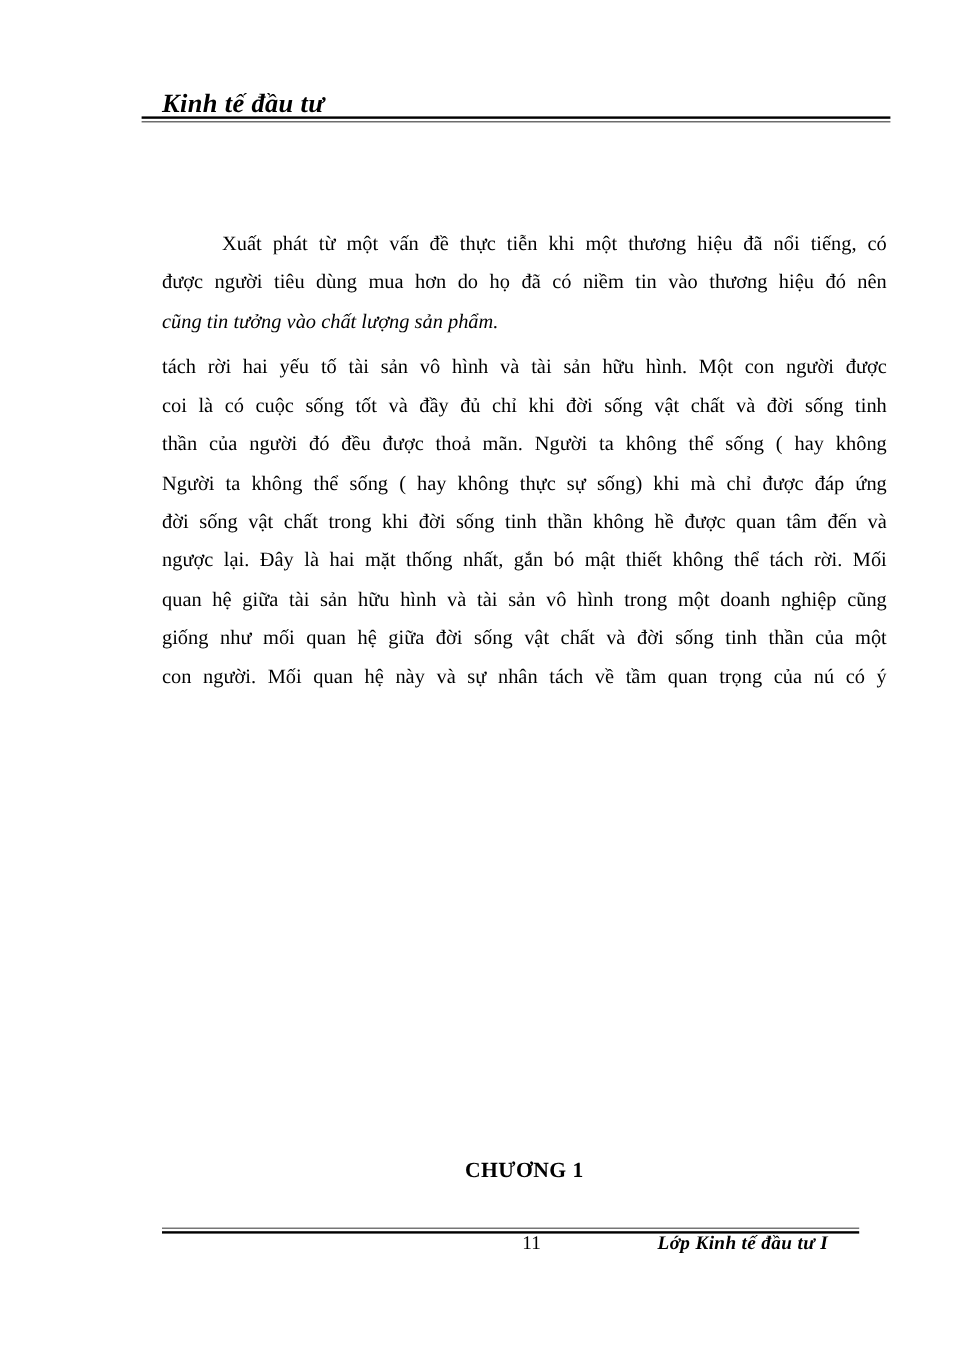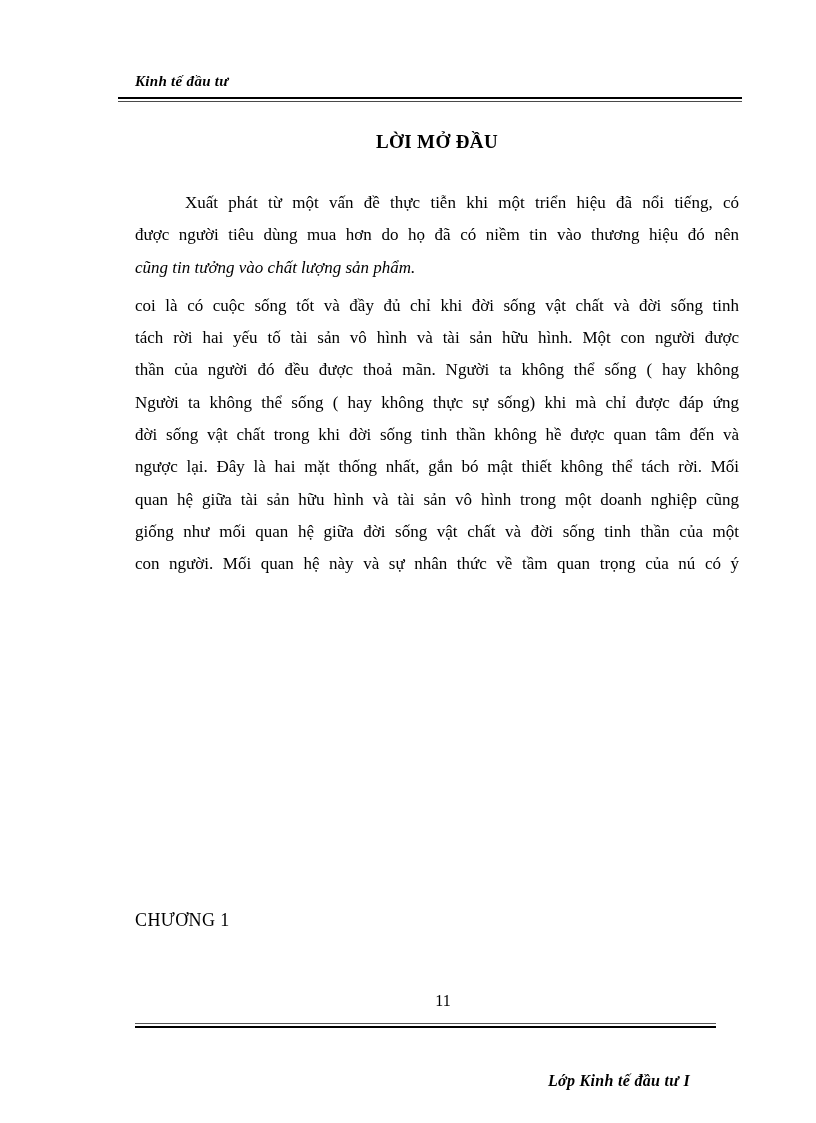--- a/index.html
+++ b/index.html
@@ -12,21 +12,21 @@
     font-family: "Liberation Serif", "DejaVu Serif", serif;
     color: #000000;
     overflow: hidden;
   }
   .header-text {
     position: absolute;
     left: 135px;
     top: 73px;
     font-style: italic;
     font-weight: bold;
-    font-size: 15px;
+    font-size: 22px;
     letter-spacing: 0.3px;
   }
   .header-rule {
     position: absolute;
     left: 118px;
     top: 97px;
     width: 624px;
     height: 2px;
     border-top: 2.5px solid #000000;
     border-bottom: 1.2px solid #4a4a4a;
@@ -55,84 +55,83 @@
     line-height: 32.3px;
     text-align: justify;
     text-align-last: justify;
     overflow: hidden;
   }
   .line.last { text-align-last: left; font-style: italic; }
   .line.indent { padding-left: 50px; }
   .chapter-heading {
     position: absolute;
     left: 135px;
-    top: 910px;
+    top: 965px;
     width: 604px;
-    text-align: left;
-    font-weight: normal;
+    text-align: center;
+    font-weight: bold;
     font-size: 18px;
     letter-spacing: 0.4px;
   }
   .footer-rule {
     position: absolute;
     left: 135px;
     top: 1023px;
     width: 581px;
     height: 2px;
     border-top: 1.2px solid #555555;
     border-bottom: 2.5px solid #000000;
   }
   .footer-page-number {
     position: absolute;
     left: 141px;
-    top: 992px;
+    top: 1028px;
     width: 604px;
     text-align: center;
     font-size: 16px;
   }
   .footer-class-label {
     position: absolute;
     right: 126px;
-    top: 1072px;
+    top: 1028px;
     font-style: italic;
     font-weight: bold;
     font-size: 16px;
     letter-spacing: 0.3px;
     text-align: center;
   }
 </style>
 </head>
 <body>
 
 <div class="page">
 
   <div class="header-text">Kinh tế đầu tư</div>
 
   <div class="header-rule"></div>
 
-  <div class="doc-title">LỜI MỞ ĐẦU</div>
 
   <div class="body-text">
       <div class="para p0">
-        <div class="line indent">Xuất phát từ một vấn đề thực tiễn khi một triển hiệu đã nổi tiếng, có</div>
+        <div class="line indent">Xuất phát từ một vấn đề thực tiễn khi một thương hiệu đã nổi tiếng, có</div>
         <div class="line">được người tiêu dùng mua hơn do họ đã có niềm tin vào thương hiệu đó nên</div>
         <div class="line last">cũng tin tưởng vào chất lượng sản phẩm.</div>
       </div>
       <div class="para p1">
+        <div class="line">tách rời hai yếu tố tài sản vô hình và tài sản hữu hình. Một con người được</div>
         <div class="line">coi là có cuộc sống tốt và đầy đủ chỉ khi đời sống vật chất và đời sống tinh</div>
-        <div class="line">tách rời hai yếu tố tài sản vô hình và tài sản hữu hình. Một con người được</div>
         <div class="line">thần của người đó đều được thoả mãn. Người ta không thể sống ( hay không</div>
       </div>
       <div class="para p2">
         <div class="line">Người ta không thể sống ( hay không thực sự sống) khi mà chỉ được đáp ứng</div>
         <div class="line">đời sống vật chất trong khi đời sống tinh thần không hề được quan tâm đến và</div>
         <div class="line">ngược lại. Đây là hai mặt thống nhất, gắn bó mật thiết không thể tách rời. Mối</div>
         <div class="line">quan hệ giữa tài sản hữu hình và tài sản vô hình trong một doanh nghiệp cũng</div>
         <div class="line">giống như mối quan hệ giữa đời sống vật chất và đời sống tinh thần của một</div>
-        <div class="line">con người. Mối quan hệ này và sự nhân thức về tầm quan trọng của nú có ý</div>
+        <div class="line">con người. Mối quan hệ này và sự nhân tách về tầm quan trọng của nú có ý</div>
       </div>
     </div>
 
   <div class="chapter-heading">CHƯƠNG 1</div>
 
   <div class="footer-rule"></div>
 
   <div class="footer-page-number">11</div>
 
   <div class="footer-class-label">Lớp Kinh tế đầu tư I</div>

